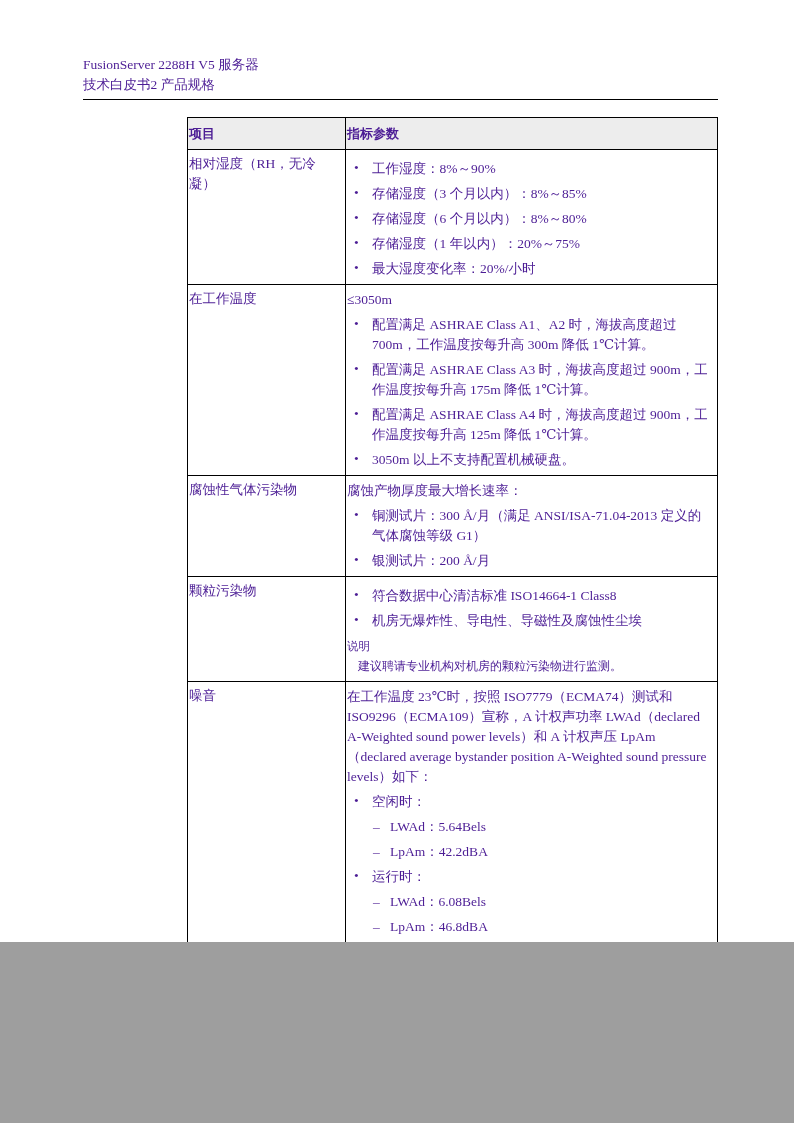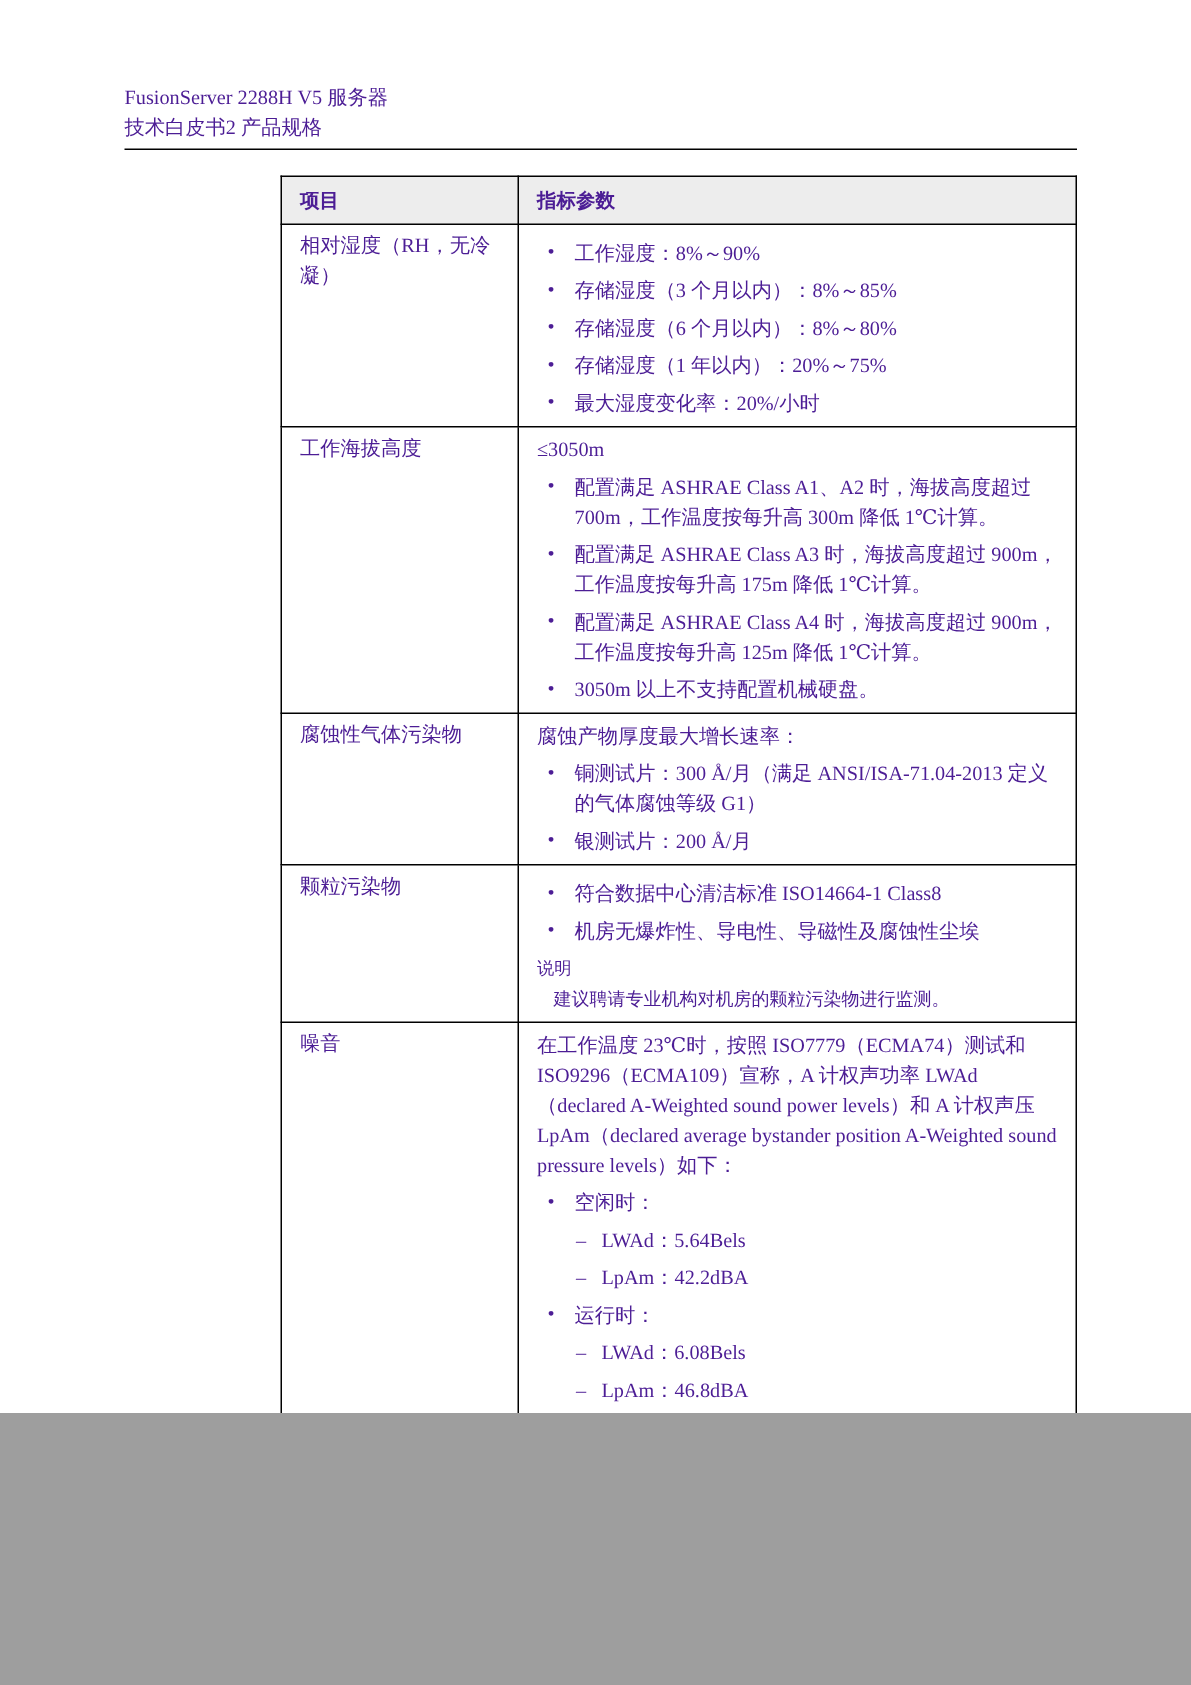--- a/index.html
+++ b/index.html
@@ -36,21 +36,21 @@
   table.spec {
     position:absolute; left:187px; top:117px; width:531px;
     border-collapse:collapse; table-layout:fixed;
     font-size:13.5px; line-height:20px;
   }
   table.spec col.c1 { width:158px; }
   table.spec th, table.spec td {
     border:1px solid #000;
     vertical-align:top;
     text-align:left;
-    padding:4px 8px 5px 12px;
+    padding:4px 8px 5px 1px;
   }
   table.spec th {
     background:#ededed;
     font-family:"Liberation Sans","DejaVu Sans",sans-serif;
     font-weight:bold;
     font-size:13px;
     height:30px;
     padding-top:6px;
   }
   .spec-text { margin-top:1px; }
@@ -97,21 +97,21 @@
         <div class="b">工作湿度：8%～90%</div>
         <div class="b">存储湿度（3 个月以内）：8%～85%</div>
         <div class="b">存储湿度（6 个月以内）：8%～80%</div>
         <div class="b">存储湿度（1 年以内）：20%～75%</div>
         <div class="b">最大湿度变化率：20%/小时</div>
       </td>
     </tr>
 
 
     <tr style="height:179px;">
-      <td>工作海拔高度</td>
+      <td>在工作温度</td>
       <td>
         <div class="spec-text">≤3050m</div>
         <div class="b">配置满足 ASHRAE Class A1、A2 时，海拔高度超过 700m，工作温度按每升高 300m 降低 1℃计算。</div>
         <div class="b">配置满足 ASHRAE Class A3 时，海拔高度超过 900m，工作温度按每升高 175m 降低 1℃计算。</div>
         <div class="b">配置满足 ASHRAE Class A4 时，海拔高度超过 900m，工作温度按每升高 125m 降低 1℃计算。</div>
         <div class="b">3050m 以上不支持配置机械硬盘。</div>
       </td>
     </tr>
 
     <tr style="height:94px;">

